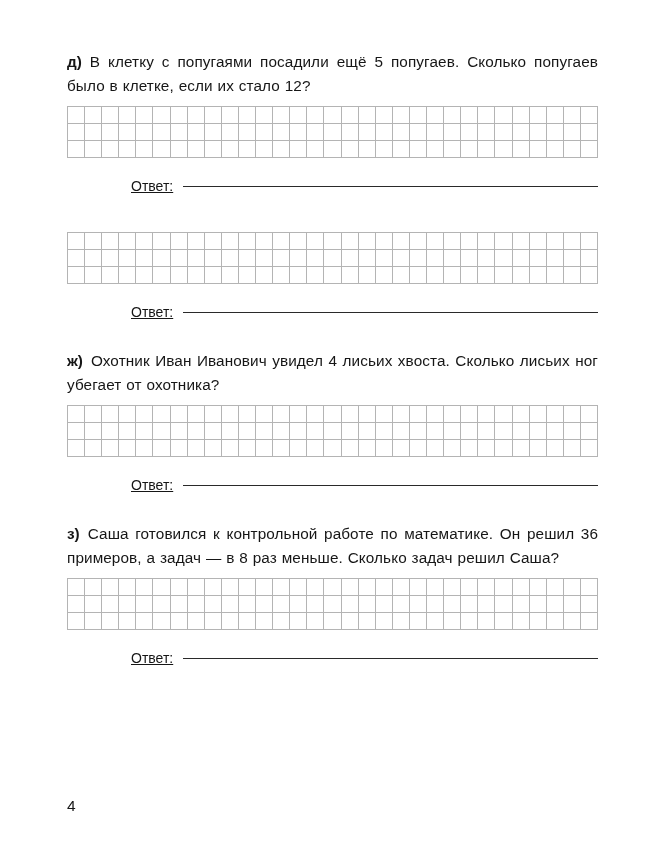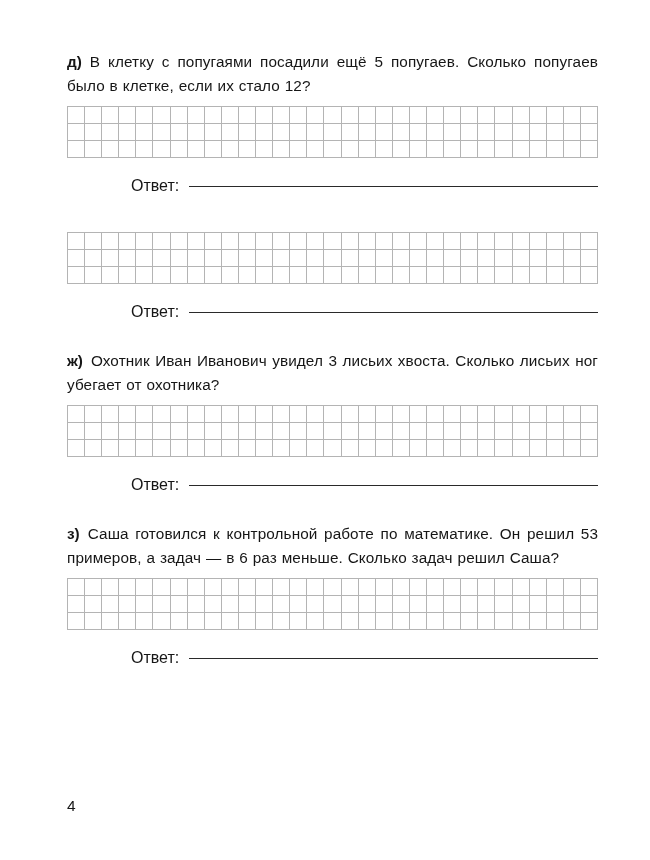--- a/index.html
+++ b/index.html
@@ -78,24 +78,25 @@
 
   
   .answer-row {
     margin-top: 17px;
     display: flex;
     align-items: baseline;
     padding-left: 64px;
     height: 22px;
   }
   .answer-label {
-    font-size: 16px;
+    font-size: 14px;
     line-height: 22px;
     color: #161616;
     white-space: nowrap;
+    text-decoration: underline;
   }
   .answer-rule {
     flex: 1 1 auto;
     height: 0;
     border-bottom: 1.4px solid #2a2a2a;
     margin-left: 10px;
     position: relative;
     top: -4px;
   }
 
@@ -322,21 +323,21 @@
       </div>
       <div class="answer-row">
         <span class="answer-label">Ответ:</span>
         <span class="answer-rule"></span>
       </div>
     </div>
 
     <div class="spacer-after-answer"></div>
 
     <div class="problem">
-      <p class="problem-text"><span class="problem-label">ж)</span><span class="label-gap"></span><span>Охотник Иван Иванович увидел 3 лисьих хвоста. Сколько лисьих ног убегает от охотника?</span></p>
+      <p class="problem-text"><span class="problem-label">ж)</span><span class="label-gap"></span><span>Охотник Иван Иванович увидел 4 лисьих хвоста. Сколько лисьих ног убегает от охотника?</span></p>
       <div class="grid">
         <div class="grid-cell"></div>
           <div class="grid-cell"></div>
           <div class="grid-cell"></div>
           <div class="grid-cell"></div>
           <div class="grid-cell"></div>
           <div class="grid-cell"></div>
           <div class="grid-cell"></div>
           <div class="grid-cell"></div>
           <div class="grid-cell"></div>
@@ -427,21 +428,21 @@
       </div>
       <div class="answer-row">
         <span class="answer-label">Ответ:</span>
         <span class="answer-rule"></span>
       </div>
     </div>
 
     <div class="spacer-after-answer"></div>
 
     <div class="problem">
-      <p class="problem-text"><span class="problem-label">з)</span><span class="label-gap"></span><span>Саша готовился к контрольной работе по математике. Он решил 53 примеров, а задач — в 6 раз меньше. Сколько задач решил Саша?</span></p>
+      <p class="problem-text"><span class="problem-label">з)</span><span class="label-gap"></span><span>Саша готовился к контрольной работе по математике. Он решил 36 примеров, а задач — в 8 раз меньше. Сколько задач решил Саша?</span></p>
       <div class="grid">
         <div class="grid-cell"></div>
           <div class="grid-cell"></div>
           <div class="grid-cell"></div>
           <div class="grid-cell"></div>
           <div class="grid-cell"></div>
           <div class="grid-cell"></div>
           <div class="grid-cell"></div>
           <div class="grid-cell"></div>
           <div class="grid-cell"></div>

